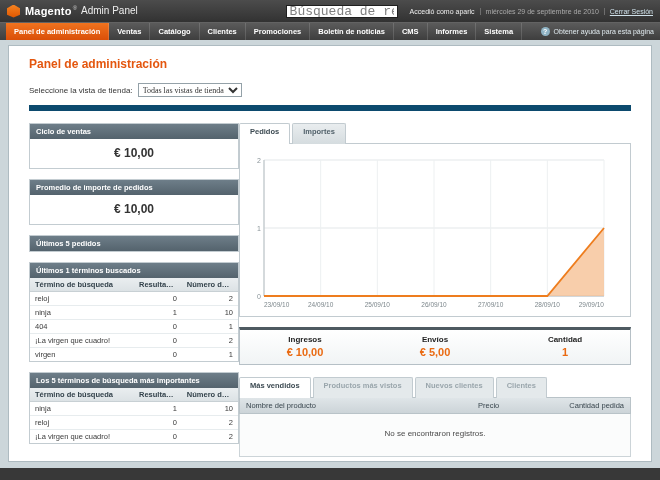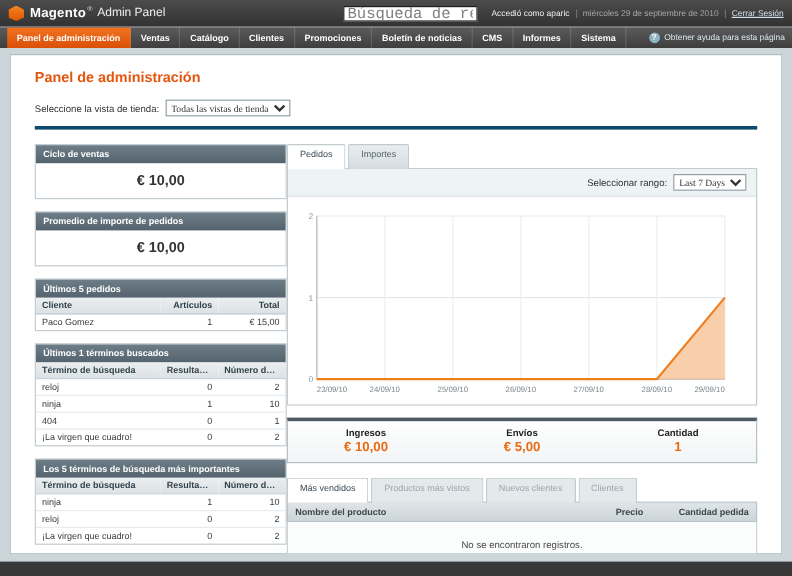--- a/index.html
+++ b/index.html
@@ -26,21 +26,21 @@
   .nav-item{font-size:7.5px;font-weight:bold;color:#fff;padding:0 8px;display:flex;align-items:center;border-right:1px solid rgba(255,255,255,.14);cursor:pointer;white-space:nowrap}
   .nav-item.active{background:linear-gradient(#f0731f,#da4f08)}
   .nav-help{margin-left:auto;display:flex;align-items:center;gap:4px;font-size:7px;color:#dfe9ee;cursor:pointer;white-space:nowrap}
   .help-icon{width:9px;height:9px;border-radius:50%;background:#8fb3c4;color:#fff;font-size:7px;font-weight:bold;display:flex;align-items:center;justify-content:center}
   .help-icon::before{content:"?"}
 
   
   .content{flex:1;padding:5px 8px 6px;overflow:hidden}
   .panel{background:#fff;border:1px solid #aebbc1;height:100%;padding:11px 20px 10px;overflow:hidden}
   .page-title{color:#e4560e;font-size:12px;font-weight:bold}
-  .store-switcher{margin-top:12px;padding-bottom:8px;border-bottom:3px solid #0c4a6e;display:flex;align-items:center;gap:5px;font-size:8px;color:#333}
+  .store-switcher{margin-top:12px;padding-bottom:8px;border-bottom:6px solid #0c4a6e;display:flex;align-items:center;gap:5px;font-size:8px;color:#333}
   select{font-size:8px;border:1px solid #94a1a8;background:#fff;color:#333;height:14px;font-family:Liberation Serif, serif}
   .columns{display:flex;margin-top:12px}
   .col-left{flex:0 0 210px}
   .col-right{flex:1;min-width:0}
 
   
   .card{border:1px solid #c3ccd1;margin-bottom:10px;background:#fff}
   .card-head{background:linear-gradient(#6e7e89,#54636d);color:#fff;font-size:7.5px;font-weight:bold;padding:3px 6px;white-space:nowrap;overflow:hidden}
   .card-value{text-align:center;font-size:12px;font-weight:bold;color:#333;padding:7px 0 8px}
   .tbl{width:100%;border-collapse:collapse;font-size:7.5px;table-layout:fixed}
@@ -48,39 +48,39 @@
   .tbl th:first-child{text-align:left}
   .tbl td{color:#3a3a3a;text-align:right;padding:2px 5px;border-bottom:1px solid #e7ecee;overflow:hidden;white-space:nowrap;text-overflow:ellipsis;cursor:pointer}
   .tbl td:first-child{text-align:left}
   .tbl tr:last-child td{border-bottom:none}
   .tbl th:nth-child(1),.tbl td:nth-child(1){width:50%}
   .tbl th:nth-child(2),.tbl td:nth-child(2){width:23%}
   .tbl th:nth-child(3),.tbl td:nth-child(3){width:27%}
 
   
   .tabs{display:flex;gap:2px;position:relative;z-index:2}
-  .tab{font-size:7.5px;font-weight:normal;padding:3px 10px 8px;border:1px solid #c2cbd0;border-bottom:none;border-radius:2px 2px 0 0;background:linear-gradient(#e9edef,#d5dcdf);color:#51616a;cursor:pointer;margin-bottom:-1px;white-space:nowrap}
+  .tab{font-size:7.5px;font-weight:bold;padding:3px 10px 8px;border:1px solid #c2cbd0;border-bottom:none;border-radius:2px 2px 0 0;background:linear-gradient(#e9edef,#d5dcdf);color:#51616a;cursor:pointer;margin-bottom:-1px;white-space:nowrap}
   .tab.active{background:#fff;color:#3c4a52}
   .tab.disabled{color:#9aa6ac;background:#e4e9eb;cursor:default}
   .chart-box{border:1px solid #c2cbd0;background:#fff;position:relative;z-index:1}
   .range-bar{background:#eef3f4;border-bottom:1px solid #dbe2e5;padding:4px 8px;display:flex;justify-content:flex-end;align-items:center;gap:5px;font-size:8px;color:#333}
   .chart-wrap{padding:8px 8px 2px}
 
   
   .totals{margin-top:10px;border:1px solid #b6c0c6;border-top:3px solid #4e5a61;display:flex;background:linear-gradient(#ffffff,#f1f4f5);padding:5px 0 6px}
   .total-cell{flex:1;text-align:center}
   .total-label{font-size:8px;font-weight:bold;color:#1e1e1e}
   .total-value{font-size:11px;font-weight:bold;color:#ea6a12;margin-top:2px}
 
   
   .bottom-tabs{margin-top:12px}
-  .grid-head{display:flex;border:1px solid #b9c3c8;background:linear-gradient(#dfe5e8,#ccd4d8);font-size:7.5px;font-weight:bold;color:#39464e}
+  .grid-head{display:flex;border:1px solid #b9c3c8;background:linear-gradient(#dfe5e8,#ccd4d8);font-size:7.5px;font-weight:normal;color:#39464e}
   .grid-head .cell{padding:3px 6px;white-space:nowrap;overflow:hidden}
   .grid-head .cell.c0{flex:1}
-  .grid-head .cell.c1{width:70px;text-align:right}
+  .grid-head .cell.c1{width:70px;}
   .grid-head .cell.c2{width:88px;text-align:right}
   .grid-empty{border:1px solid #ccd4d8;border-top:none;background:#fbfcfc;font-size:8px;color:#4a4a4a;text-align:center;padding:15px 0 18px}
 
   .footbar{flex:0 0 12px;background:#383838}
 </style>
 </head>
 <body>
 
 <div class="viewport">
 
@@ -135,38 +135,20 @@
           <div class="card">
             <div class="card-head">Ciclo de ventas</div>
             <div class="card-value">€ 10,00</div>
           </div>
           <div class="card">
             <div class="card-head">Promedio de importe de pedidos</div>
             <div class="card-value">€ 10,00</div>
           </div>
           <div class="card">
             <div class="card-head">Últimos 5 pedidos</div>
-            <div>
-                <table class="tbl">
-                  <thead>
-                    <tr>
-                      <th>Cliente</th>
-                      <th>Artículos</th>
-                      <th>Total</th>
-                    </tr>
-                  </thead>
-                  <tbody>
-                    <tr>
-                      <td>Paco Gomez</td>
-                      <td>1</td>
-                      <td>€ 15,00</td>
-                    </tr>
-                  </tbody>
-                </table>
-              </div>
           </div>
           <div class="card">
             <div class="card-head">Últimos 1 términos buscados</div>
             <div>
                 <table class="tbl">
                   <thead>
                     <tr>
                       <th>Término de búsqueda</th>
                       <th>Resultados</th>
                       <th>Número de usos</th>
@@ -186,20 +168,25 @@
                     <tr>
                       <td>404</td>
                       <td>0</td>
                       <td>1</td>
                     </tr>
                     <tr>
                       <td>¡La virgen que cuadro!</td>
                       <td>0</td>
                       <td>2</td>
                     </tr>
+                    <tr>
+                      <td>virgen</td>
+                      <td>0</td>
+                      <td>1</td>
+                    </tr>
                   </tbody>
                 </table>
               </div>
           </div>
           <div class="card">
             <div class="card-head">Los 5 términos de búsqueda más importantes</div>
             <div>
                 <table class="tbl">
                   <thead>
                     <tr>
@@ -229,26 +216,20 @@
               </div>
           </div>
         </div>
 
         <div class="col-right">
           <div class="tabs">
               <div class="tab active">Pedidos</div>
               <div class="tab">Importes</div>
             </div>
           <div class="chart-box">
-            <div class="range-bar">
-              <span>Seleccionar rango:</span>
-              <select>
-                <option>Last 7 Days</option>
-              </select>
-            </div>
             <div class="chart-wrap">
               <svg xmlns="http://www.w3.org/2000/svg" width="362" height="158" viewBox="0 0 362 158">
                   <line x1="16" x2="356" y1="144" y2="144" stroke="#e3e7e9"></line>
                   <text x="13" y="146.5" text-anchor="end" font-size="7" fill="#8a9499">0</text>
                   <line x1="16" x2="356" y1="76" y2="76" stroke="#e3e7e9"></line>
                   <text x="13" y="78.5" text-anchor="end" font-size="7" fill="#8a9499">1</text>
                   <line x1="16" x2="356" y1="8" y2="8" stroke="#e3e7e9"></line>
                   <text x="13" y="10.5" text-anchor="end" font-size="7" fill="#8a9499">2</text>
                   <line x1="16" x2="16" y1="8" y2="144" stroke="#edf0f1"></line>
                   <text x="16" y="155" text-anchor="start" font-size="6.5" fill="#7d878c">23/09/10</text>

